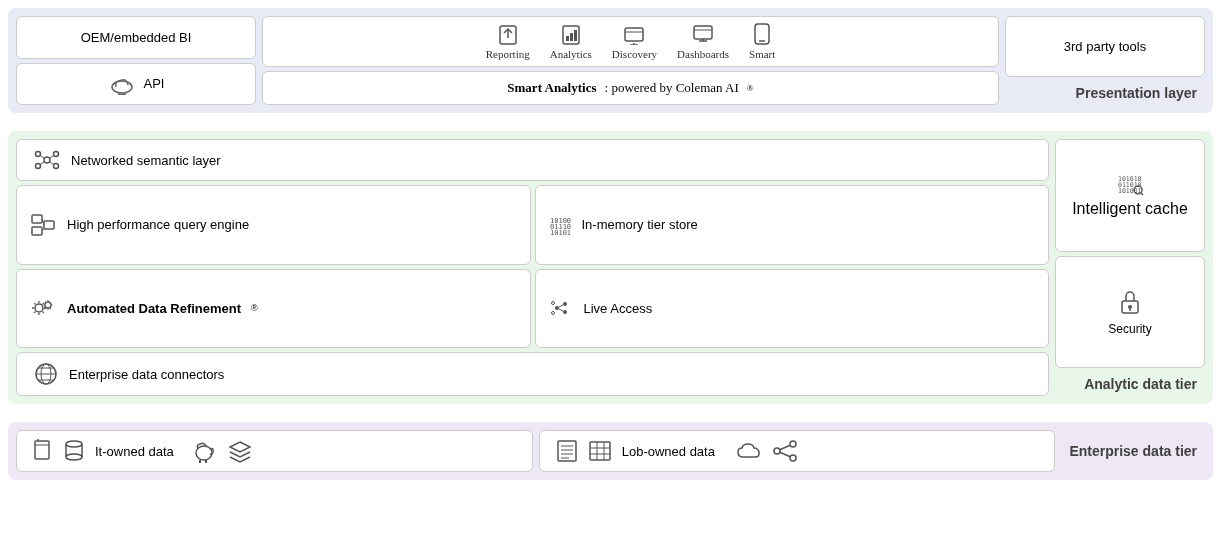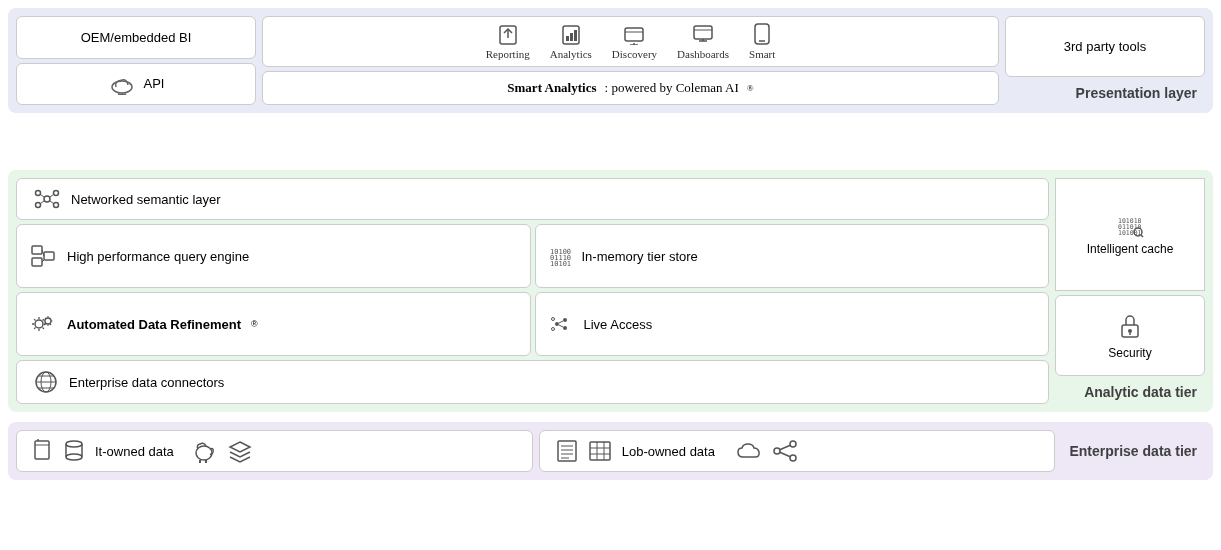--- a/index.html
+++ b/index.html
@@ -11,21 +11,21 @@
       height: 550px;
       overflow: hidden;
     }
 
     .main-wrapper {
       display: flex;
       flex-direction: column;
       width: 1221px;
       height: 488px;
       padding: 8px;
-      gap: 10px;
+      gap: 18px;
     }
 
     
     .presentation-layer {
       display: flex;
       align-items: stretch;
       gap: 6px;
       background: #e8eaf6;
       border-radius: 8px;
       padding: 8px;
@@ -115,21 +115,20 @@
 
     
     .analytic-tier {
       display: flex;
       align-items: stretch;
       gap: 6px;
       background: #e8f5e9;
       border-radius: 8px;
       padding: 8px;
       flex: 1;
-      margin-top: 47px;
     }
 
     .analytic-main {
       display: flex;
       flex-direction: column;
       gap: 4px;
       flex: 1;
     }
 
     .analytic-right {
@@ -169,27 +168,27 @@
       gap: 10px;
       background: #fff;
       border: 1.5px solid #ccc;
       border-radius: 6px;
       padding: 8px 12px;
     }
 
     .cache-box {
       background: #fff;
       border: 1.5px solid #ccc;
-      border-radius: 0;
+      border-radius: 6px;
       display: flex;
       flex-direction: column;
       align-items: center;
       justify-content: center;
       gap: 4px;
-      padding: 24px;
+      padding: 8px;
       flex: 1;
     }
 
     .security-box {
       background: #fff;
       border: 1.5px solid #ccc;
       border-radius: 6px;
       display: flex;
       flex-direction: column;
       align-items: center;
@@ -454,21 +453,21 @@
       <div class="cache-box">
         <span class="icon">
           <svg width="28" height="24" viewBox="0 0 28 24">
             <text x="2" y="9" font-size="6.5" fill="#555" font-family="monospace">101010</text>
             <text x="2" y="15" font-size="6.5" fill="#555" font-family="monospace">011010</text>
             <text x="2" y="21" font-size="6.5" fill="#555" font-family="monospace">101001</text>
             <circle cx="22" cy="18" r="4" fill="none" stroke="#555" stroke-width="1.5"></circle>
             <line x1="25" y1="21" x2="27" y2="23" stroke="#555" stroke-width="1.5"></line>
           </svg>
         </span>
-        <span style="font-size:12px;text-align:left">Intelligent cache</span>
+        <span style="font-size:16px;text-align:left">Intelligent cache</span>
       </div>
 
       <div class="security-box">
         <span class="icon">
           <svg width="24" height="28" viewBox="0 0 24 28">
             <rect x="4" y="13" width="16" height="12" rx="2" fill="none" stroke="#555" stroke-width="1.5"></rect>
             <path d="M8 13v-5a4 4 0 0 1 8 0v5" fill="none" stroke="#555" stroke-width="1.5"></path>
             <circle cx="12" cy="19" r="2" fill="#555"></circle>
             <line x1="12" y1="21" x2="12" y2="23" stroke="#555" stroke-width="1.5"></line>
           </svg>

